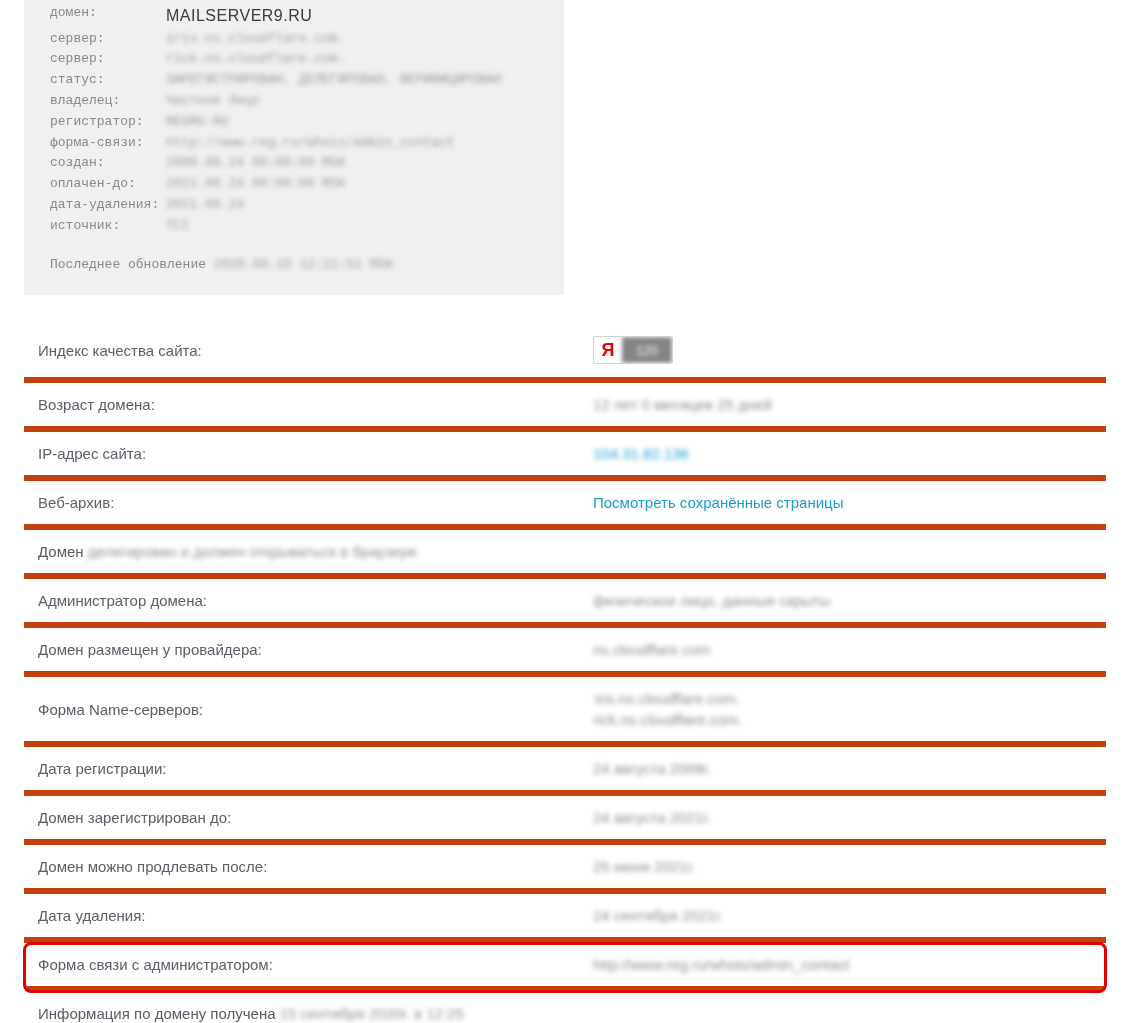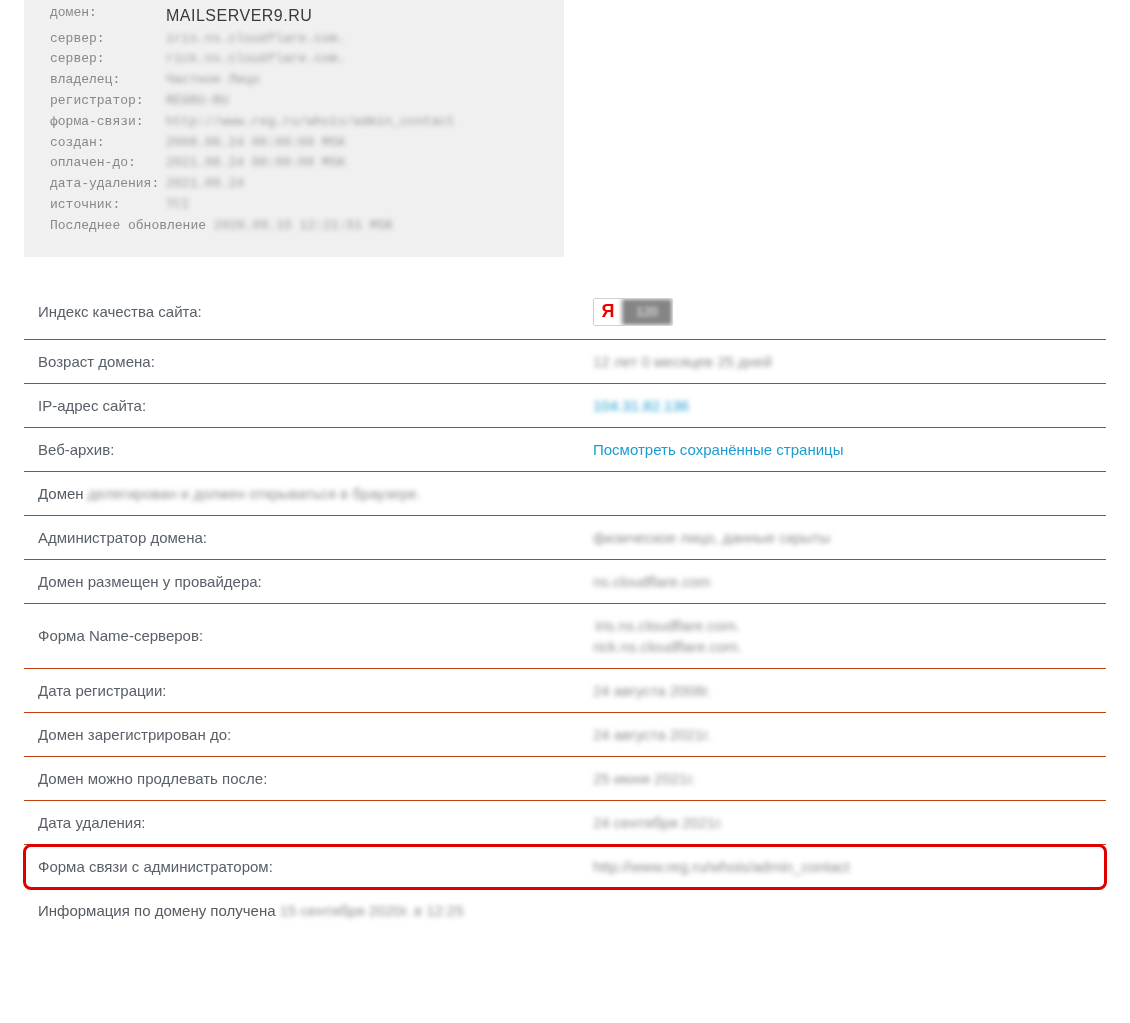--- a/index.html
+++ b/index.html
@@ -15,31 +15,31 @@
       width: 540px;
       font-family: "Courier New", monospace;
       font-size: 13px;
       color: #9a9a9a;
       line-height: 1.6;
     }
     .whois-row { display: flex; }
     .whois-label { width: 116px; flex-shrink: 0; color: #888; }
     .whois-value { filter: blur(2.5px); color: #999; }
     .whois-domain { filter: none; color: #3a3a3a; letter-spacing: 0.5px; font-family: -apple-system, Arial, sans-serif; font-size: 16px; }
-    .whois-footer { color: #888; }
+    .whois-footer { margin-top: 18px; color: #888; }
     .whois-footer .blur { filter: blur(2.5px); color: #999; }
 
     .info-table {
       margin: 0 24px;
       width: calc(100% - 48px);
     }
     .info-row {
       display: flex;
       padding: 13px 14px;
-      border-bottom: 1px solid #c2410c;
+      border-bottom: 6px solid #c2410c;
       font-size: 15px;
       color: #545c64;
       align-items: center;
       min-height: 42px;
     }
     .info-row:last-child { border-bottom: none; }
     .info-label {
       width: 555px;
       flex-shrink: 0;
       color: #5a6068;
@@ -91,20 +91,24 @@
       <span class="whois-label">домен:</span>
       <span class="whois-domain">MAILSERVER9.RU</span>
     </div>
     <div class="whois-row">
       <span class="whois-label">сервер:</span>
       <span class="whois-value">iris.ns.cloudflare.com.</span>
     </div>
     <div class="whois-row">
       <span class="whois-label">сервер:</span>
       <span class="whois-value">rick.ns.cloudflare.com.</span>
+    </div>
+    <div class="whois-row">
+      <span class="whois-label">статус:</span>
+      <span class="whois-value">ЗАРЕГИСТРИРОВАН, ДЕЛЕГИРОВАН, ВЕРИФИЦИРОВАН</span>
     </div>
     <div class="whois-row">
       <span class="whois-label">владелец:</span>
       <span class="whois-value">Частное Лицо</span>
     </div>
     <div class="whois-row">
       <span class="whois-label">регистратор:</span>
       <span class="whois-value">REGRU-RU</span>
     </div>
     <div class="whois-row">

